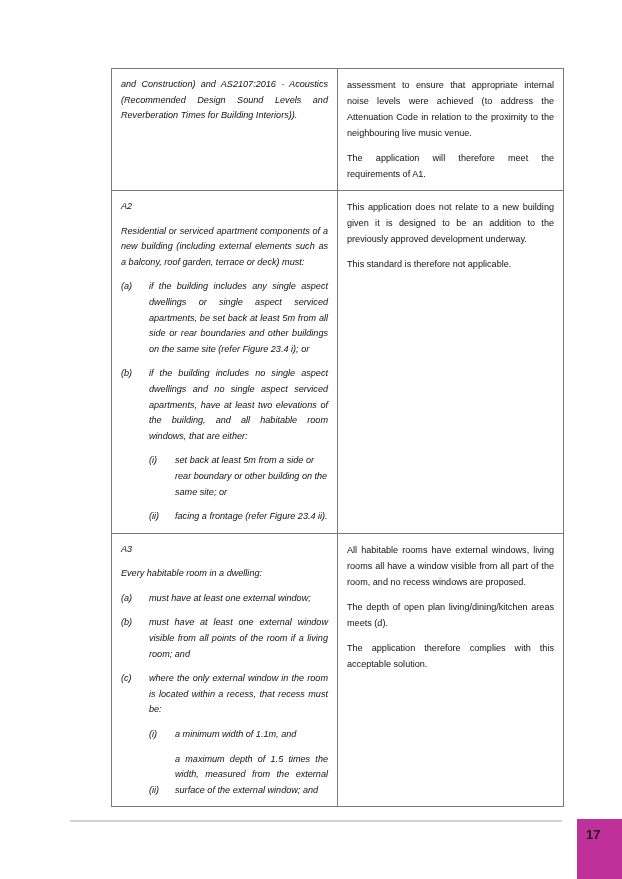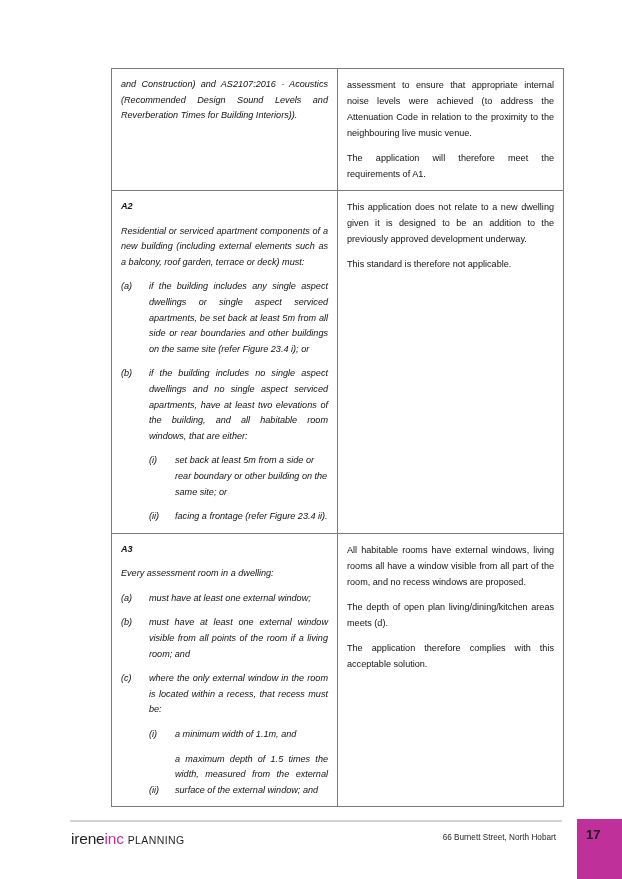--- a/index.html
+++ b/index.html
@@ -42,21 +42,21 @@
   
   .std {
     font-style: italic;
     font-size: 9.1px;
     line-height: 15.6px;
     text-align: justify;
     color: #111;
   }
   .std p { margin: 0 0 9px 0; }
   .std p:last-child { margin-bottom: 0; }
-  .std .hdr { font-weight: bold; font-style: italic; margin-bottom: 9px; }
+  .std .hdr { font-weight: normal; font-style: italic; margin-bottom: 9px; }
 
   
   .resp {
     font-style: normal;
     font-size: 9.1px;
     line-height: 16px;
     text-align: justify;
     color: #111;
   }
   .resp p { margin: 0 0 9px 0; }
@@ -195,31 +195,31 @@
             </div>
 
             <div class="lvl2">
               <span class="marker">(ii)</span>
               <span class="body-txt nojust">facing a frontage (refer Figure 23.4 ii).</span>
             </div>
           </div>
         </td>
         <td class="col-response">
           <div class="resp">
-            <p>This application does not relate to a new dwelling given it is designed to be an addition to the previously approved development underway.</p>
+            <p>This application does not relate to a new building given it is designed to be an addition to the previously approved development underway.</p>
             <p class="nojust">This standard is therefore not applicable.</p>
           </div>
         </td>
       </tr>
 
       <tr>
         <td class="col-standard">
           <div class="std">
             <p class="hdr">A3</p>
-            <p class="nojust">Every assessment room in a dwelling:</p>
+            <p class="nojust">Every habitable room in a dwelling:</p>
 
             <div class="lvl1">
               <span class="marker">(a)</span>
               <span class="body-txt nojust">must have at least one external window;</span>
             </div>
 
             <div class="lvl1">
               <span class="marker">(b)</span>
               <span class="body-txt">must have at least one external window visible from all points of the room if a living room; and</span>
             </div>
@@ -247,23 +247,17 @@
             <p>The application therefore complies with this acceptable solution.</p>
           </div>
         </td>
       </tr>
 
     </tbody>
   </table>
 
   <div class="footer-rule"></div>
 
-  <div class="footer">
-    <div class="brand">
-      <span class="b1">irene</span><span class="b2">inc</span><span class="b3">PLANNING</span>
-    </div>
-    <div class="addr">66 Burnett Street, North Hobart</div>
-  </div>
 
   <div class="page-tab"></div>
   <div class="page-num">17</div>
 
 </div>
 
 </body></html>

